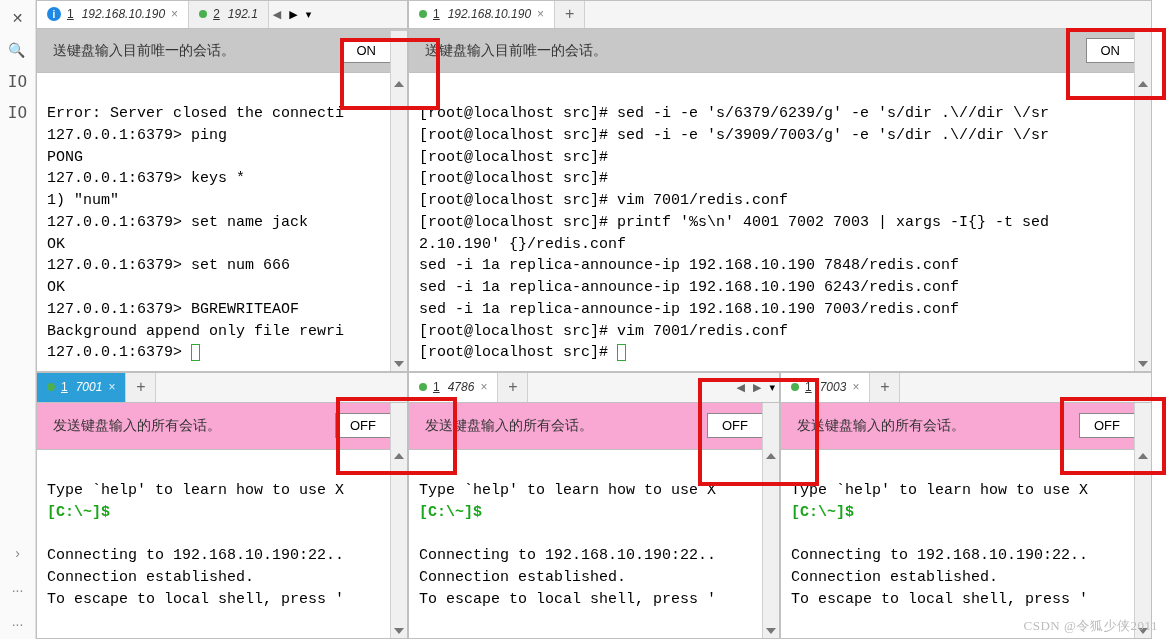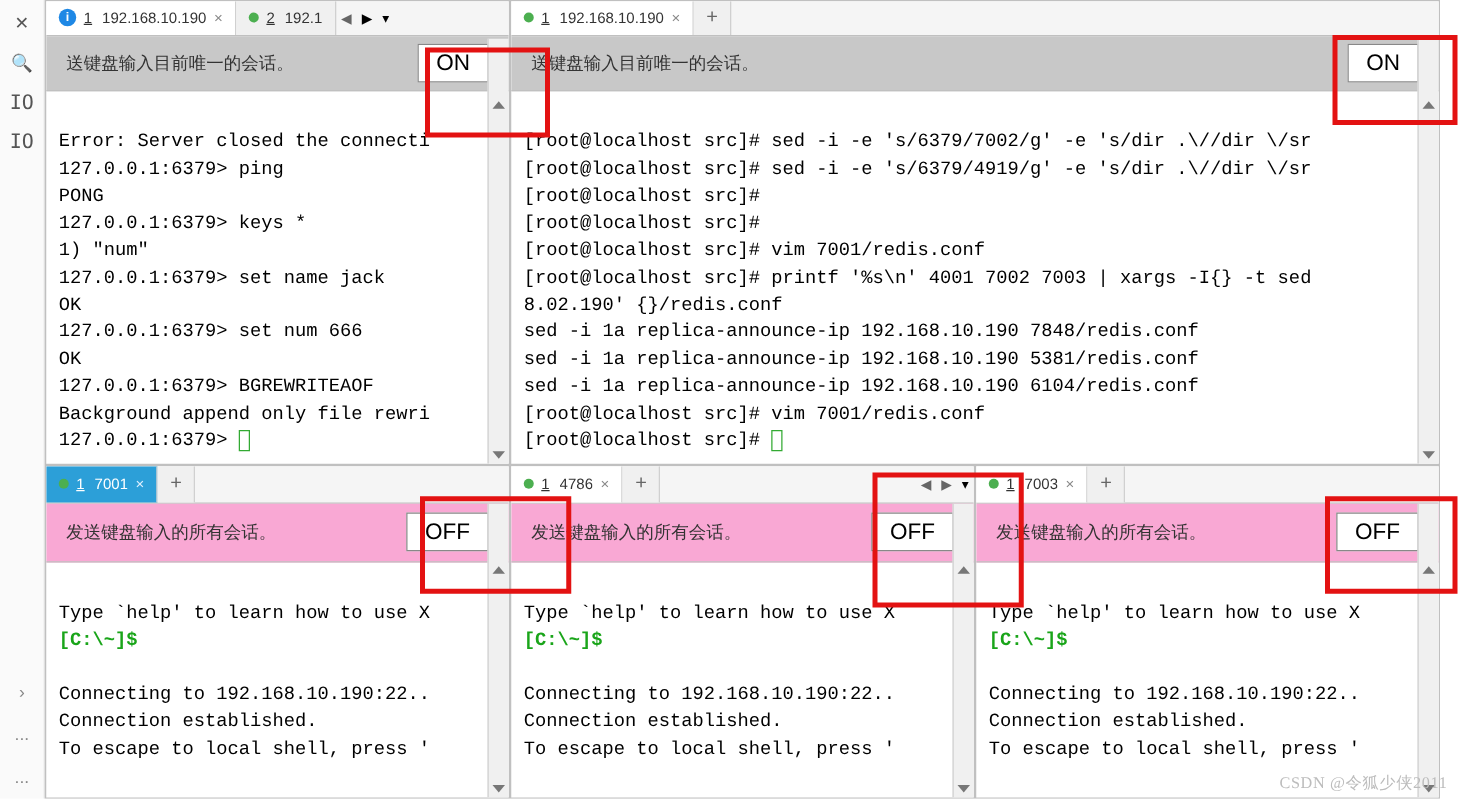--- a/index.html
+++ b/index.html
@@ -13,33 +13,33 @@
   .pane { border:1px solid #c0c0c0; display:flex; flex-direction:column; background:#fff; overflow:hidden; position:relative;}
   .pane.top-left { grid-column:1; grid-row:1; }
   .pane.top-right { grid-column:2 / span 2; grid-row:1; }
   .tabbar { height:30px; background:#f5f5f5; border-bottom:1px solid #c0c0c0; display:flex; align-items:stretch; font-size:12px; }
   .tab { display:flex; align-items:center; gap:6px; padding:0 10px; border-right:1px solid #d0d0d0; background:#f0f0f0; position:relative; max-width:180px; }
   .tab.active { background:#ffffff; }
   .tab.active-blue { background:#2c9fd8; color:#fff; }
   .tab .dot { width:8px; height:8px; border-radius:50%; flex:0 0 auto; }
   .tab .dot.green { background:#4caf50; }
   .tab .dot.info { width:14px; height:14px; border-radius:50%; background:#1e88e5; color:#fff; display:flex; align-items:center; justify-content:center; font-size:10px; font-weight:bold;}
-  .tab .lbl { white-space:nowrap; overflow:hidden; text-overflow:ellipsis; }
+  .tab .lbl { white-space:nowrap; overflow:hidden; text-overflow:ellipsis;font-style:italic; }
   .tab .acc { text-decoration:underline; margin-right:2px;}
   .tab .closex { font-size:12px; color:#888; }
   .tab.active-blue .closex{color:#e0f0ff;}
   .tab.square { width:30px; justify-content:center; padding:0; font-size:16px; color:#666;}
   .tab.nav { border:none; background:transparent; padding:0 4px;}
   .tab.nav span{ color:#666; font-size:11px;}
   .tab.nav .dark{ color:#000;}
 
   .banner { height:48px; display:flex; align-items:center; justify-content:space-between; padding:0 16px; border-bottom:1px solid #c0c0c0; font-size:14px;}
   .banner.gray { background:#c8c8c8; color:#333; }
   .banner.yellow { background:#f9a8d4; color:#333;}
-  .toggle-btn { border:1px solid #888; background:#fff; padding:4px 14px; font-size:18px; font-family:inherit;}
+  .toggle-btn { border:1px solid #888; background:#fff; padding:4px 14px; font-size:13px; font-family:inherit;}
 
   .term { flex:1 1 auto; padding:8px 10px; font-family: Consolas, "Courier New", monospace; font-size:15px; line-height:1.45; color:#000; white-space:pre; overflow:hidden; position:relative;}
   .term .cursor { display:inline-block; width:9px; height:17px; border:1px solid #3a3; vertical-align:middle;}
   .prompt-green { color:#1aa51a; font-weight:bold;}
 
   .scroll-stub { position:absolute; right:0; top:30px; bottom:0; width:17px; background:#f0f0f0; border-left:1px solid #d0d0d0;}
   .scroll-stub::before,
   .scroll-stub::after { content:""; position:absolute; left:3px; width:0; height:0; border-left:5px solid transparent; border-right:5px solid transparent;}
   .scroll-stub::before { top:50px; border-bottom:6px solid #777;}
   .scroll-stub::after { bottom:4px; border-top:6px solid #777;}
@@ -121,30 +121,30 @@
           <span class="lbl">192.168.10.190</span>
           <span class="closex">×</span>
         </div>
         <div class="tab square">+</div>
       </div>
       <div class="banner gray">
         <span>送键盘输入目前唯一的会话。</span>
         <button class="toggle-btn">ON</button>
       </div>
       <div class="term">
-<span>[root@localhost src]# sed -i -e 's/6379/7002/g' -e 's/dir .\//dir \/sr</span>
-<span>[root@localhost src]# sed -i -e 's/6379/4919/g' -e 's/dir .\//dir \/sr</span>
+<span>[root@localhost src]# sed -i -e 's/6379/6239/g' -e 's/dir .\//dir \/sr</span>
+<span>[root@localhost src]# sed -i -e 's/3909/7003/g' -e 's/dir .\//dir \/sr</span>
 <span>[root@localhost src]#</span>
 <span>[root@localhost src]#</span>
 <span>[root@localhost src]# vim 7001/redis.conf</span>
 <span>[root@localhost src]# printf '%s\n' 4001 7002 7003 | xargs -I{} -t sed</span>
-<span>8.02.190' {}/redis.conf</span>
+<span>2.10.190' {}/redis.conf</span>
 <span>sed -i 1a replica-announce-ip 192.168.10.190 7848/redis.conf</span>
-<span>sed -i 1a replica-announce-ip 192.168.10.190 5381/redis.conf</span>
-<span>sed -i 1a replica-announce-ip 192.168.10.190 6104/redis.conf</span>
+<span>sed -i 1a replica-announce-ip 192.168.10.190 6243/redis.conf</span>
+<span>sed -i 1a replica-announce-ip 192.168.10.190 7003/redis.conf</span>
 <span>[root@localhost src]# vim 7001/redis.conf</span>
 <span>[root@localhost src]# </span><span class="cursor"></span>
       </div>
       <div class="scroll-stub"></div>
     </div>
 
     <div class="pane">
       <div class="tabbar">
         <div class="tab active-blue">
           <span class="dot green"></span>

